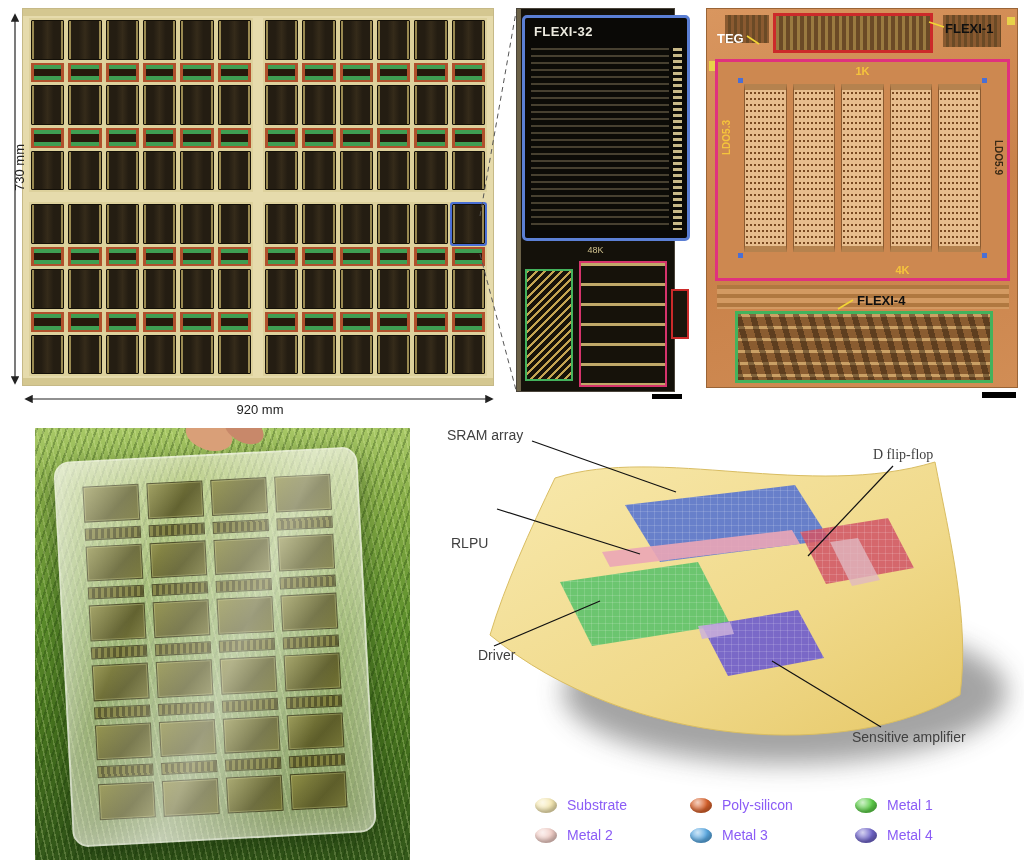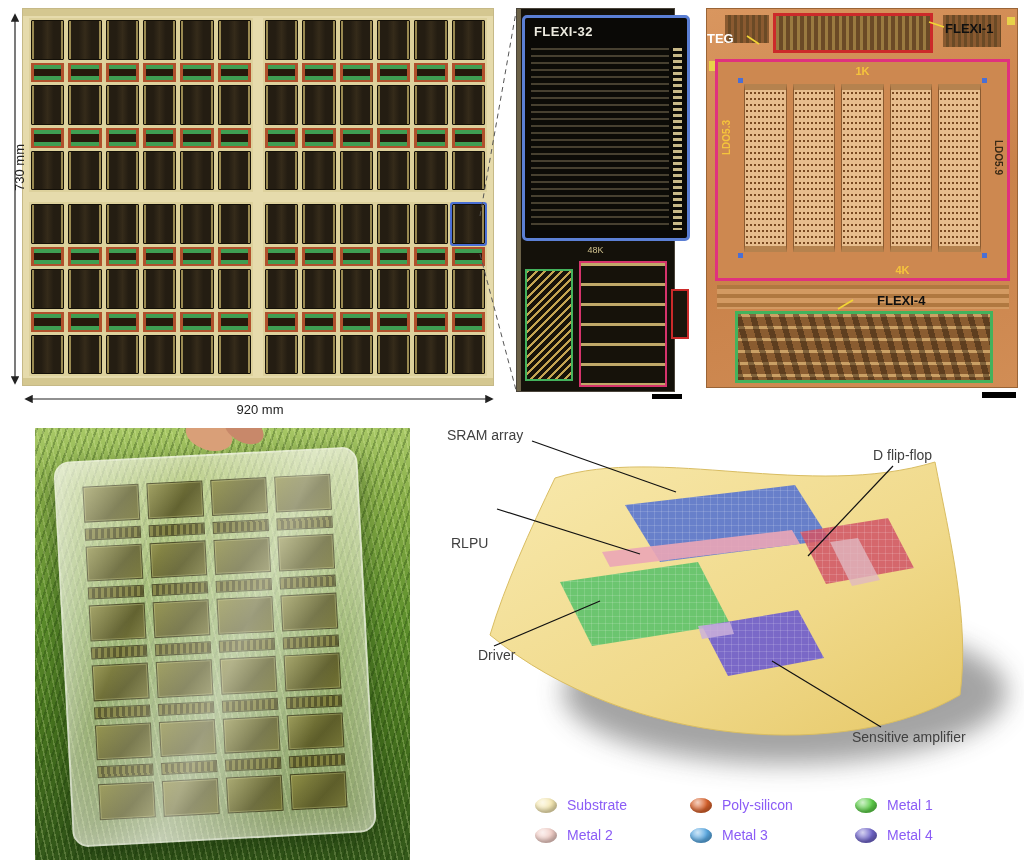--- a/index.html
+++ b/index.html
@@ -48,42 +48,42 @@
   #bRed{position:absolute;left:154px;top:280px;width:18px;height:50px;box-sizing:border-box;
           border:2px solid #cc2a2a;background:#1a150c;}
   .scalebar{position:absolute;background:#000;}
 
   
   #panelC{position:absolute;left:706px;top:8px;width:312px;height:380px;box-sizing:border-box;
           background:linear-gradient(160deg,#d9965f,#c9824a 55%,#d18d55);border:1px solid #9a6436;}
   .cblock{position:absolute;background:repeating-linear-gradient(90deg,#8a5a30 0 3px,#6b4a26 3px 6px);}
   #cRed{position:absolute;left:66px;top:4px;width:160px;height:40px;box-sizing:border-box;
         border:3px solid #cc2a2a;background:repeating-linear-gradient(90deg,#9a7a40 0 3px,#6b4a26 3px 7px);}
-  #cTeg{position:absolute;left:0;top:22px;color:#fff;font-size:13px;font-weight:600;}
+  #cTeg{position:absolute;left:10px;top:22px;color:#fff;font-size:13px;font-weight:600;}
   #cFlexi1{position:absolute;left:238px;top:12px;color:#101010;font-size:13px;font-weight:600;}
   #cMag{position:absolute;left:8px;top:50px;width:295px;height:222px;box-sizing:border-box;
         border:3px solid #e0317e;background:#cd8850;}
   #cMag .k1{position:absolute;left:0;top:3px;width:100%;text-align:center;color:#f5c43c;font-size:11px;font-weight:600;}
   #cMag .k4{position:absolute;left:0;bottom:2px;width:100%;text-align:center;color:#f5c43c;font-size:11px;font-weight:600;padding-left:40px;}
   #cMag .ldoL{position:absolute;left:3px;top:58px;writing-mode:vertical-rl;transform:rotate(180deg);
         color:#f5c43c;font-size:10px;font-weight:600;}
   #cMag .ldoR{position:absolute;right:3px;top:78px;writing-mode:vertical-rl;
         color:#3a2a16;font-size:10px;font-weight:600;}
   #cArrays{position:absolute;left:26px;right:26px;top:22px;bottom:26px;display:flex;gap:6px;}
   .cArray{flex:1;background-color:#e7bd8d;border:1px solid #8a5a30;
         border-top:6px solid #b5824e;border-bottom:6px solid #b5824e;
         background-image:radial-gradient(#7a4a22 0.8px,rgba(0,0,0,0) 0.9px);background-size:4px 6px;}
   .cdot{position:absolute;width:5px;height:5px;background:#4a6fd4;}
   #cStripes{position:absolute;left:10px;top:276px;width:292px;height:24px;
         background:repeating-linear-gradient(180deg,#b07840 0 4px,#d39a62 4px 9px);}
   #cGreen{position:absolute;left:28px;top:302px;width:258px;height:72px;box-sizing:border-box;
         border:3px solid #43b25c;
         background:repeating-linear-gradient(75deg,rgba(40,25,10,.45) 0 6px,rgba(0,0,0,0) 6px 14px),
                    repeating-linear-gradient(180deg,#caa065 0 3px,#8a5c30 3px 12px);}
-  #cFlexi4{position:absolute;left:150px;top:284px;color:#101010;font-size:13px;font-weight:600;z-index:5;margin-left:20px;}
+  #cFlexi4{position:absolute;left:150px;top:284px;color:#101010;font-size:13px;font-weight:600;z-index:5;}
   .ymark{position:absolute;background:#e8d24a;}
 
   
   #panelD{position:absolute;left:35px;top:428px;width:375px;height:432px;overflow:hidden;
           background:linear-gradient(180deg,#a8c866 0,#86ad47 18%,#5d8f2c 45%,#47741f 70%,#33581a 100%);}
   #panelD .grass{position:absolute;inset:0;
           background:repeating-linear-gradient(78deg,rgba(235,250,180,.22) 0 1.5px,rgba(0,0,0,0) 1.5px 6px),
                      repeating-linear-gradient(-70deg,rgba(25,55,8,.28) 0 2px,rgba(0,0,0,0) 2px 7px);}
   #sheet{position:absolute;left:28px;top:26px;width:300px;height:382px;transform:rotate(-3deg);
           background:rgba(224,226,186,.48);border:2px solid rgba(255,255,255,.6);border-radius:16px;
@@ -101,21 +101,21 @@
   .dstrip{flex:1;background:repeating-linear-gradient(90deg,#7a7a34 0 3px,#4a4a1c 3px 6px);
           border:1px solid #3c3c14;}
   .finger{position:absolute;border-radius:50%;z-index:6;}
   #finger1{left:150px;top:-8px;width:48px;height:30px;background:#d99f78;transform:rotate(18deg);}
   #finger2{left:188px;top:-12px;width:42px;height:26px;background:#c8886a;transform:rotate(28deg);}
 
   
   #panelE{position:absolute;left:430px;top:420px;z-index:10;}
   .callout{position:absolute;font-size:14px;color:#404040;z-index:45;white-space:nowrap;}
   #coSram{left:447px;top:427px;}
-  #coDff{left:873px;top:447px;}
+  #coDff{left:873px;top:447px;font-family:Liberation Serif, serif;}
   #coRlpu{left:451px;top:499px;margin-top:36px;}
   #coDriver{left:478px;top:647px;}
   #coAmp{left:852px;top:729px;}
 
   
   #legend{position:absolute;left:535px;top:797px;width:478px;display:grid;
           grid-template-columns:155px 165px 140px;row-gap:14px;z-index:20;}
   .legend-item{display:flex;align-items:center;gap:10px;}
   .swatch{position:relative;width:22px;height:15px;border-radius:50%;flex:0 0 auto;}
   .swatch::after{content:"";position:absolute;inset:0;border-radius:50%;

